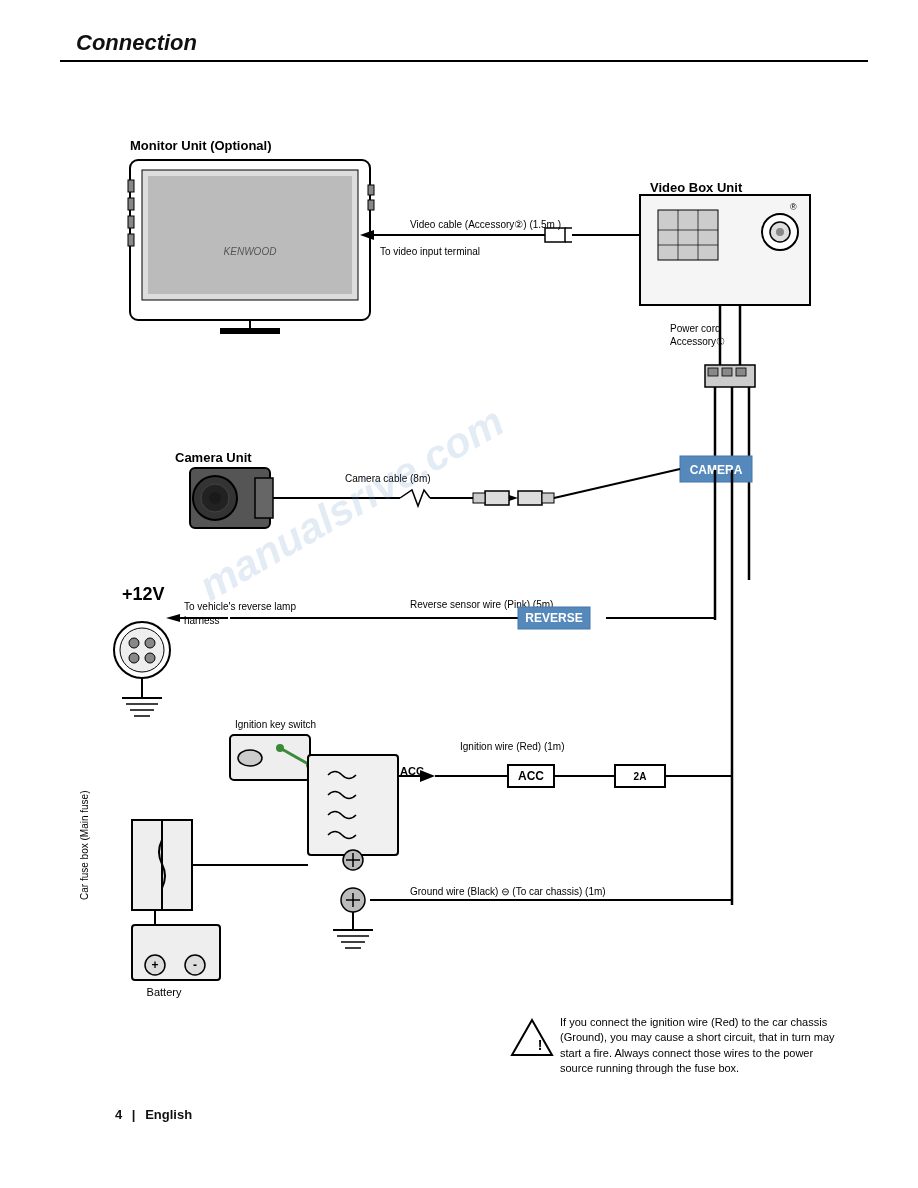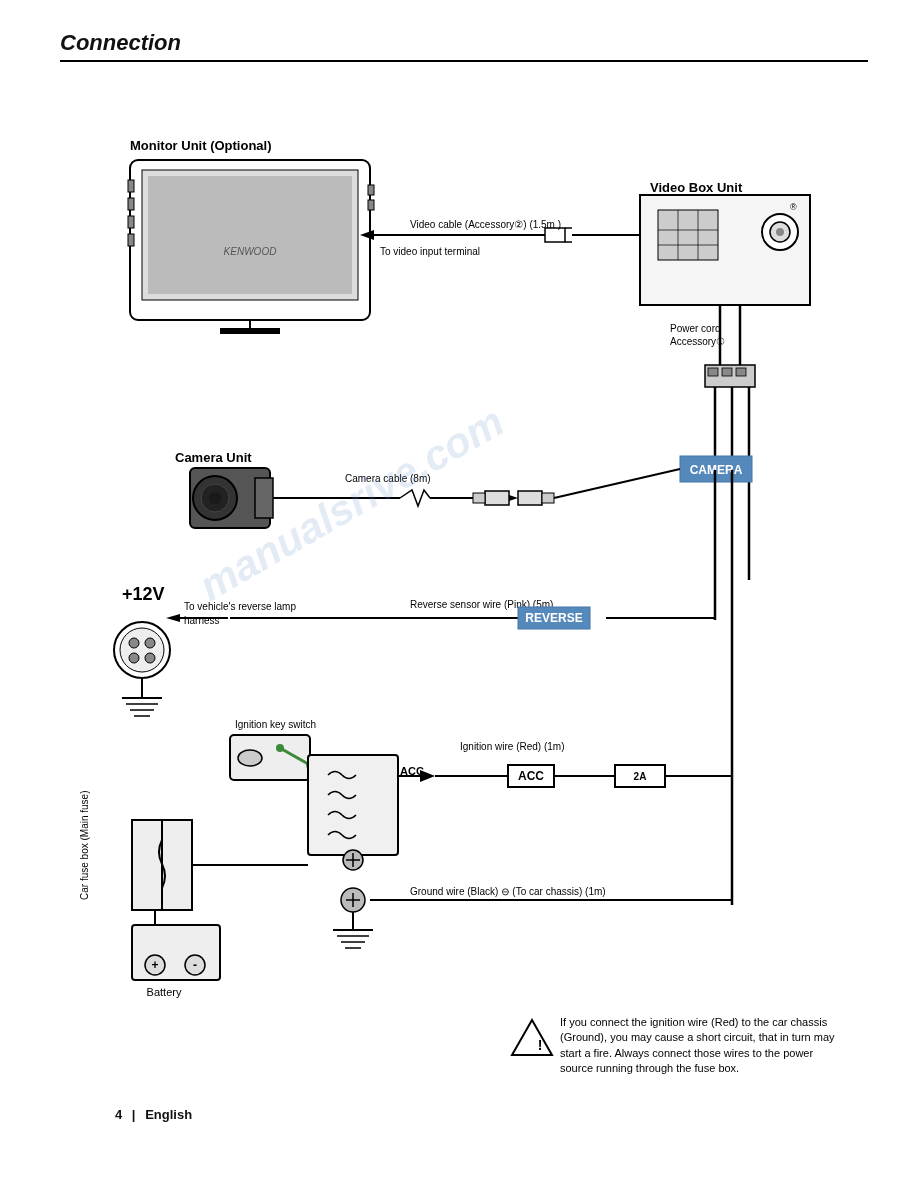--- a/index.html
+++ b/index.html
@@ -19,20 +19,21 @@
       position: relative;
       padding: 30px 50px 30px 60px;
     }
     
     .header-title {
       font-family: Arial, sans-serif;
       font-style: italic;
       font-weight: bold;
       font-size: 22px;
       margin-bottom: 4px;
+      margin-left: 16px;
     }
     .header-line {
       border-top: 2px solid #000;
       margin-bottom: 18px;
     }
     
     .diagram-area {
       position: relative;
       width: 100%;
       height: 1050px;

